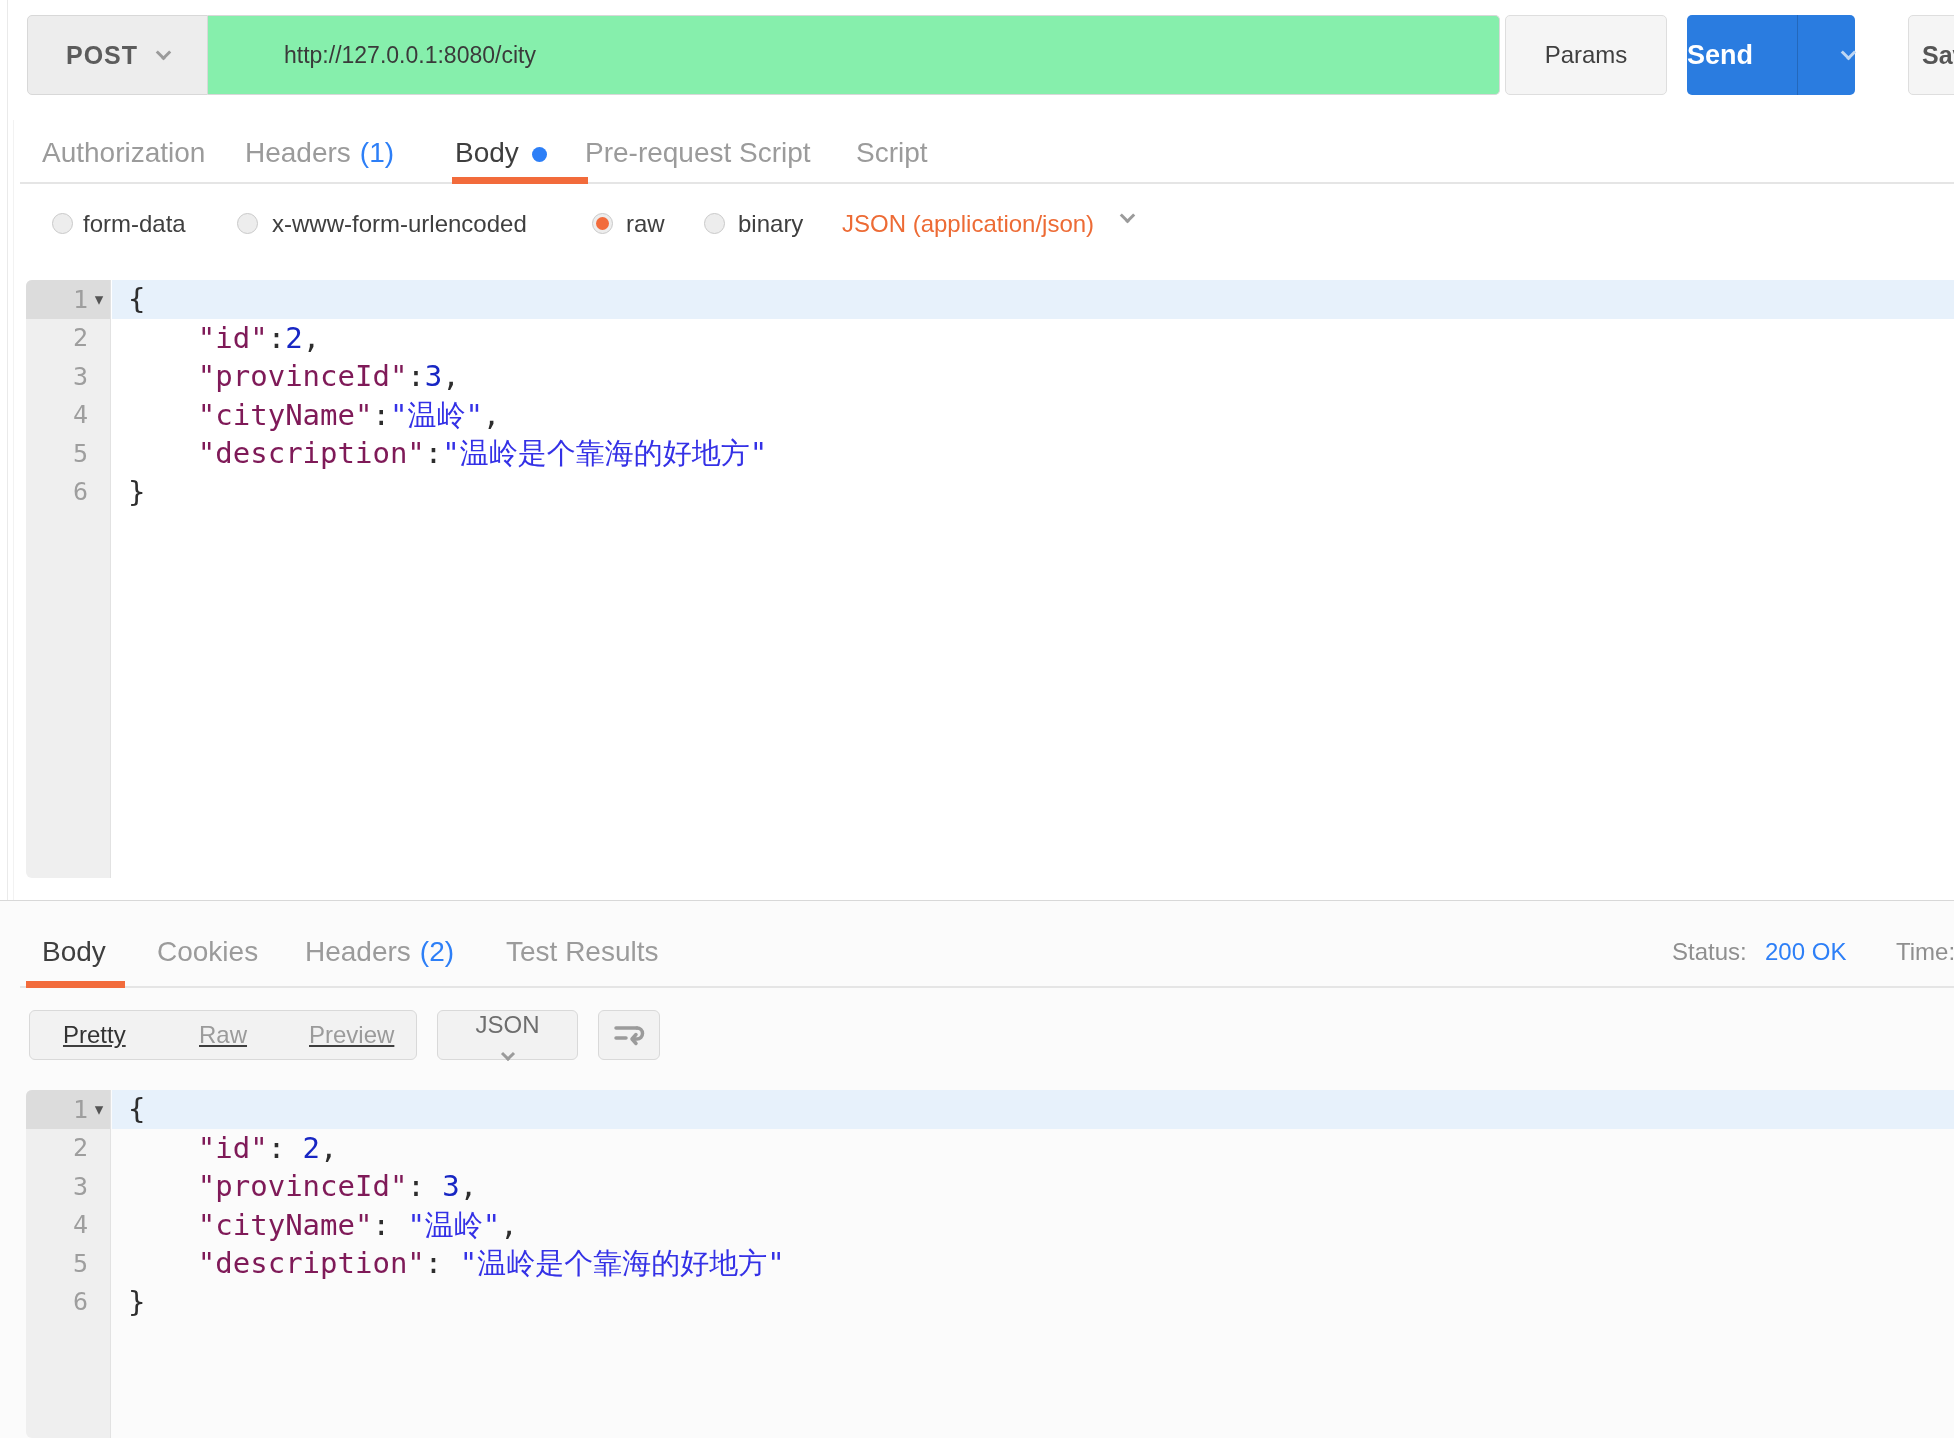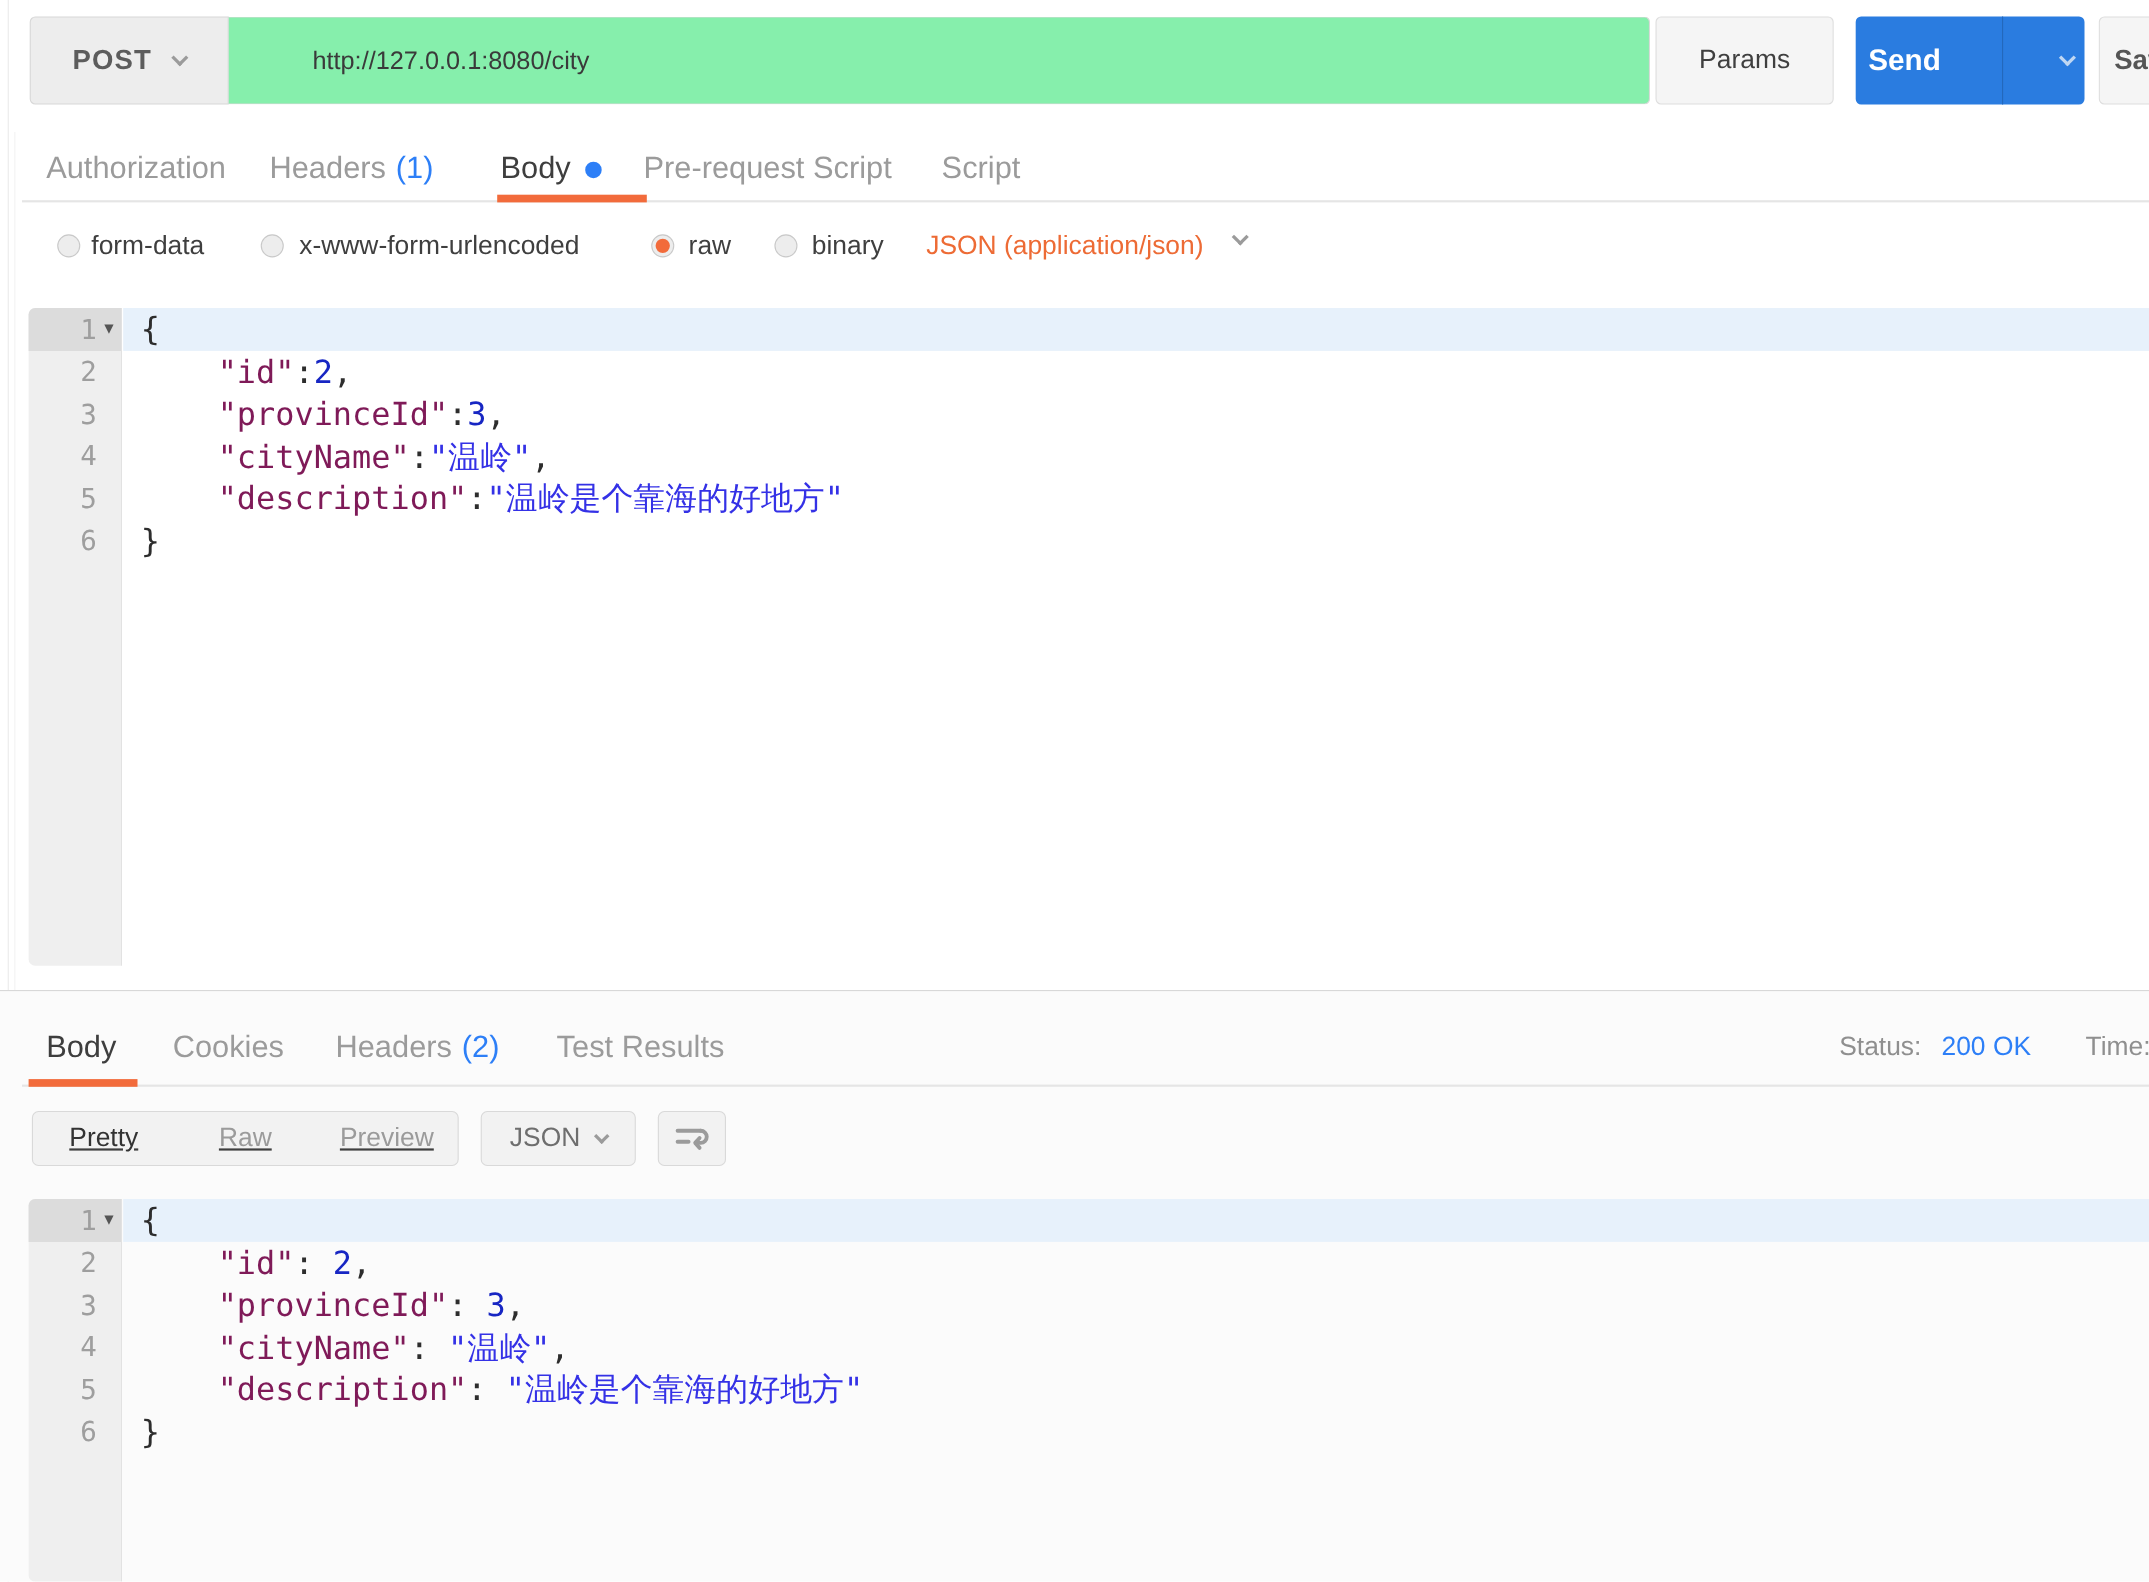--- a/index.html
+++ b/index.html
@@ -30,21 +30,21 @@
     border-radius:0 5px 5px 0; padding-left:76px; font-size:23px; color:#3A3A3A;
     font-family:"Liberation Sans","DejaVu Sans",sans-serif; outline:none;
   }
   .params-btn {
     position:absolute; left:1505px; top:0; width:162px; height:80px;
     background:#F5F5F5; border:1px solid #DEDEDE; border-radius:5px;
     font-size:24px; color:#3F3F3F; cursor:pointer;
     font-family:"Liberation Sans","DejaVu Sans",sans-serif;
   }
   .send-btn {
-    position:absolute; left:1687px; top:0; width:208px; height:80px;
+    position:absolute; left:1687px; top:0; width:168px; height:80px;
     background:#2A7CE0; border:none; border-radius:5px; cursor:pointer;
     display:flex; align-items:center;gap:44px;
   }
   .send-label { width:148px; text-align:center; font-size:27px; font-weight:bold; color:#fff; }
   .send-divider { width:1px; height:80px; background:#2368BC; }
   .send-caret { width:51px; display:flex; justify-content:center; }
   .send-caret .chev { border-color:#BFD7F3; }
   .save-btn {
     position:absolute; left:1908px; top:0; width:120px; height:80px;
     background:#F5F5F5; border:1px solid #DEDEDE; border-radius:5px;
@@ -114,21 +114,21 @@
   .view-group { position:absolute; left:29px; top:0; width:388px; height:50px;
     background:#F2F2F2; border:1px solid #D9D9D9; border-radius:6px;
     display:flex; overflow:hidden;text-decoration:underline; }
   .view-btn { flex:1; text-align:center; line-height:48px; font-size:24px;
     color:#9B9B9B; cursor:pointer; background:transparent; border:none;
     font-family:"Liberation Sans","DejaVu Sans",sans-serif; }
   .view-btn.active { color:#333; }
   .lang-select { position:absolute; left:437px; top:0; width:141px; height:50px;
     background:#F2F2F2; border:1px solid #D9D9D9; border-radius:6px;
     display:flex; align-items:center; justify-content:center; gap:14px;
-    font-size:24px; color:#6E6E6E; cursor:pointer; }
+    font-size:24px; color:#6E6E6E; cursor:pointer;flex-direction:column; }
   .lang-select .chev { width:10px; height:10px; margin-top:-4px; }
   .wrap-btn { position:absolute; left:598px; top:0; width:62px; height:50px;
     background:#F2F2F2; border:1px solid #D9D9D9; border-radius:6px;
     display:flex; align-items:center; justify-content:center; cursor:pointer; }
 </style>
 </head>
 <body>
 
 <div class="screen">
 

